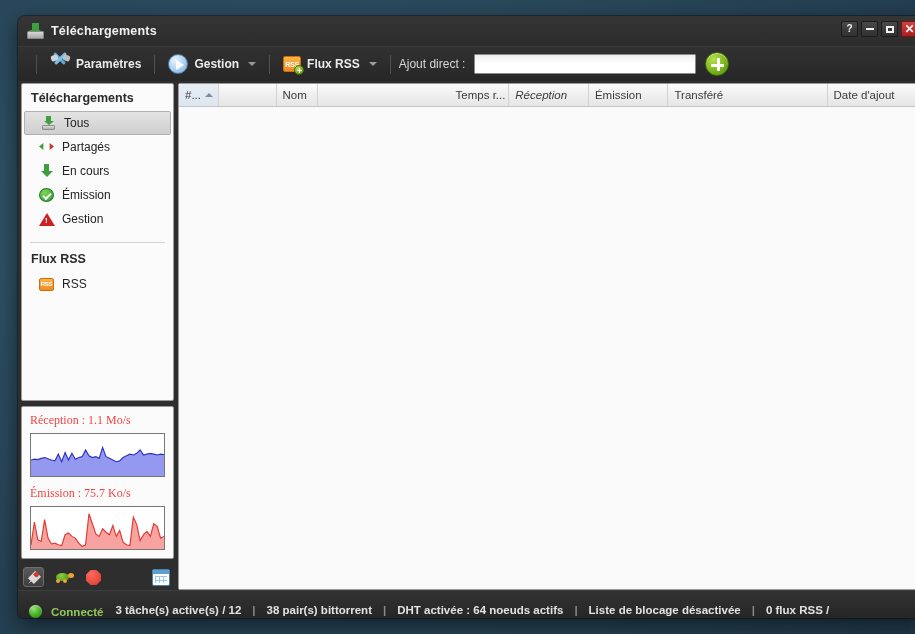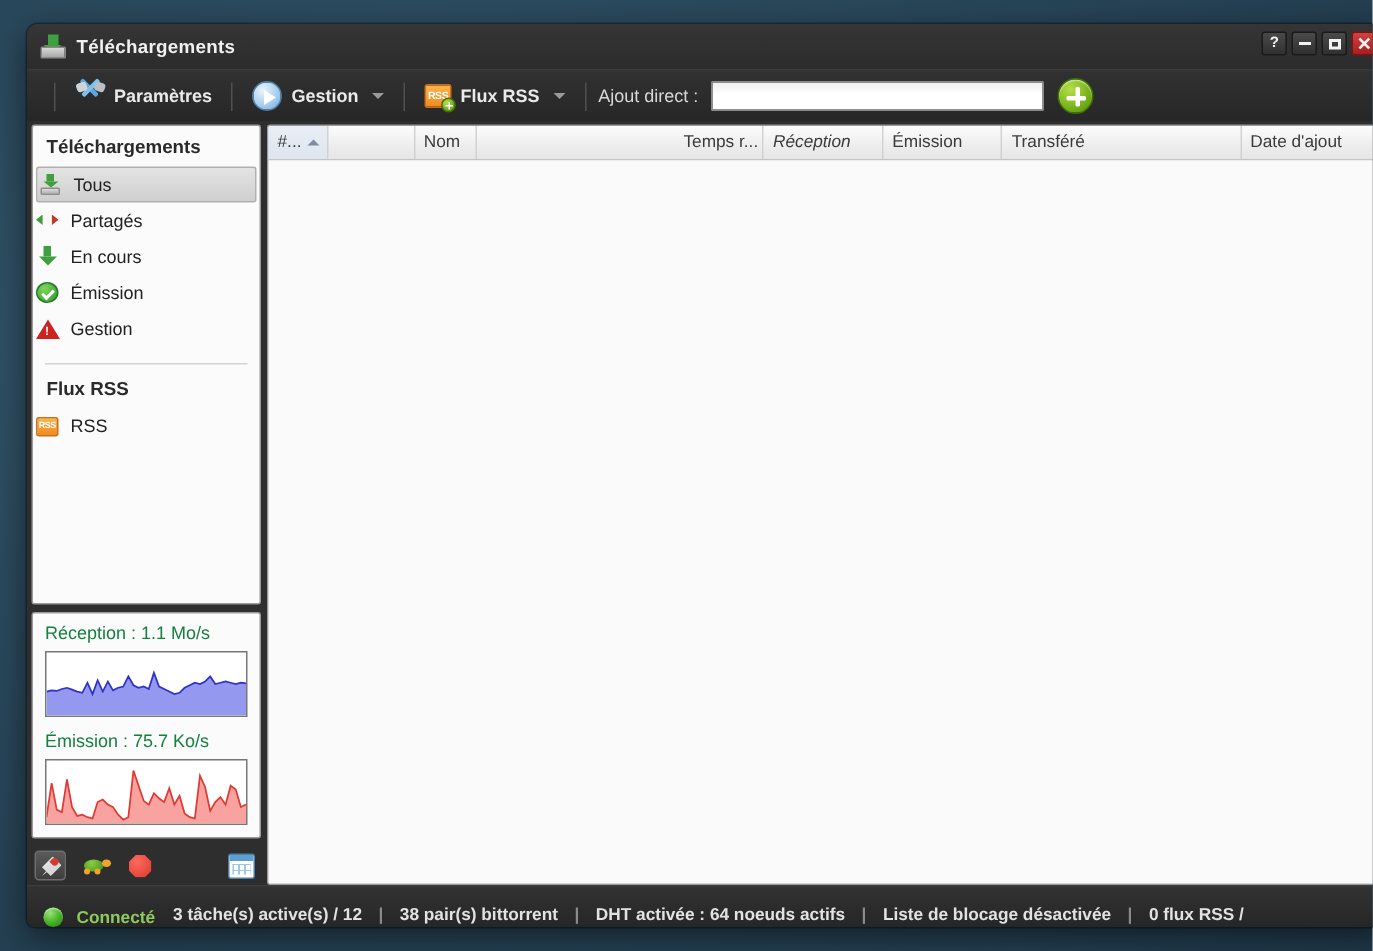--- a/index.html
+++ b/index.html
@@ -187,21 +187,21 @@
     border:1px solid #9a9a9a;
     border-radius:2px;
   }
   #nav-panel { flex:1 1 auto; padding: 7px 0 0 0; overflow:hidden; min-height:0; }
   .side-head {
     font-size:12.5px; font-weight:bold; color:#2a2a2a;
     padding: 0 0 6px 9px;
   }
   .nav-item {
     display:flex; align-items:center; gap:8px;
-    height:24px; padding-left:1px; margin: 0 1px;
+    height:24px; padding-left:16px; margin: 0 1px;
     font-size:12px; color:#222;
   }
   .nav-item.active {
     background: linear-gradient(to bottom,#e3e3e3,#cfcfcf);
     border:1px solid #b0b0b0; border-radius:2px;
     margin: 0 2px; height:24px;
   }
   .nav-divider { height:1px; background:#d3d3d3; margin: 11px 8px 9px 8px; }
   .side-head.second { padding-top:0; }
 
@@ -225,21 +225,21 @@
     border-left:2px solid #fff;border-bottom:2px solid #fff;transform:rotate(-45deg);}
   .ic-err{width:0;height:0;border-left:8px solid transparent;border-right:8px solid transparent;
     border-bottom:13px solid #cc2222; position:relative;}
   .ic-err:after{content:'!';position:absolute;left:-2px;top:3px;color:#fff;font-size:8px;font-weight:bold;}
   .ic-rss{width:15px;height:13px;background:linear-gradient(to bottom,#fbb34a,#ef8b22);
     border:1px solid #c96f14;border-radius:2px;color:#fff;font-size:6px;font-weight:bold;
     display:flex;align-items:center;justify-content:center;letter-spacing:-.3px;}
 
   
   #graph-panel { margin-top:5px; padding: 6px 8px 8px 8px; flex:0 0 auto; }
-  .graph-label { font-size:12px; color:#15803d; margin-bottom:5px; }
+  .graph-label { font-size:12px; color:#ef4444; margin-bottom:5px;font-family:Liberation Serif, serif; }
   .graph-box {
     height:44px; background:#fff; border:1px solid #777;
     position:relative; overflow:hidden; margin-bottom:9px;
   }
   .graph-box.last { margin-bottom:0; }
   .graph-box svg { display:block; width:100%; height:100%; }
 
   
   #mini-bar {
     height:26px; flex:0 0 26px; display:flex; align-items:center;

